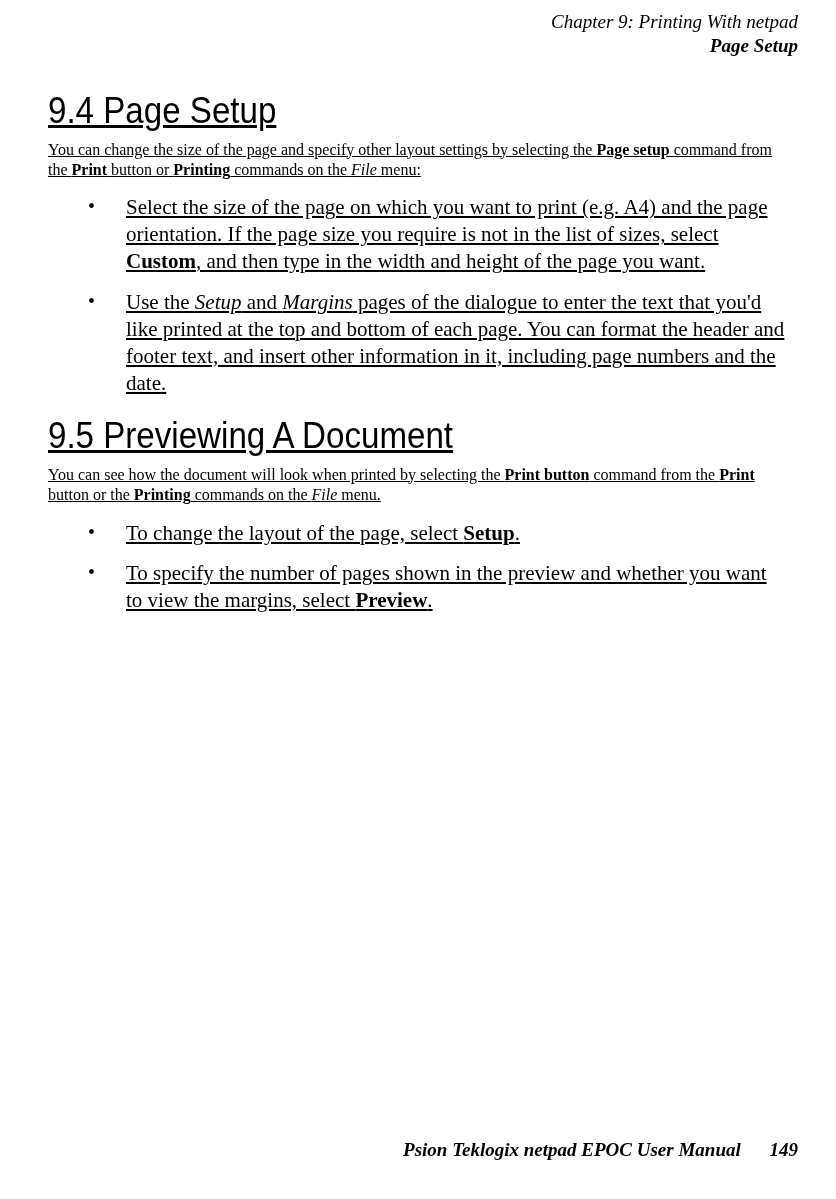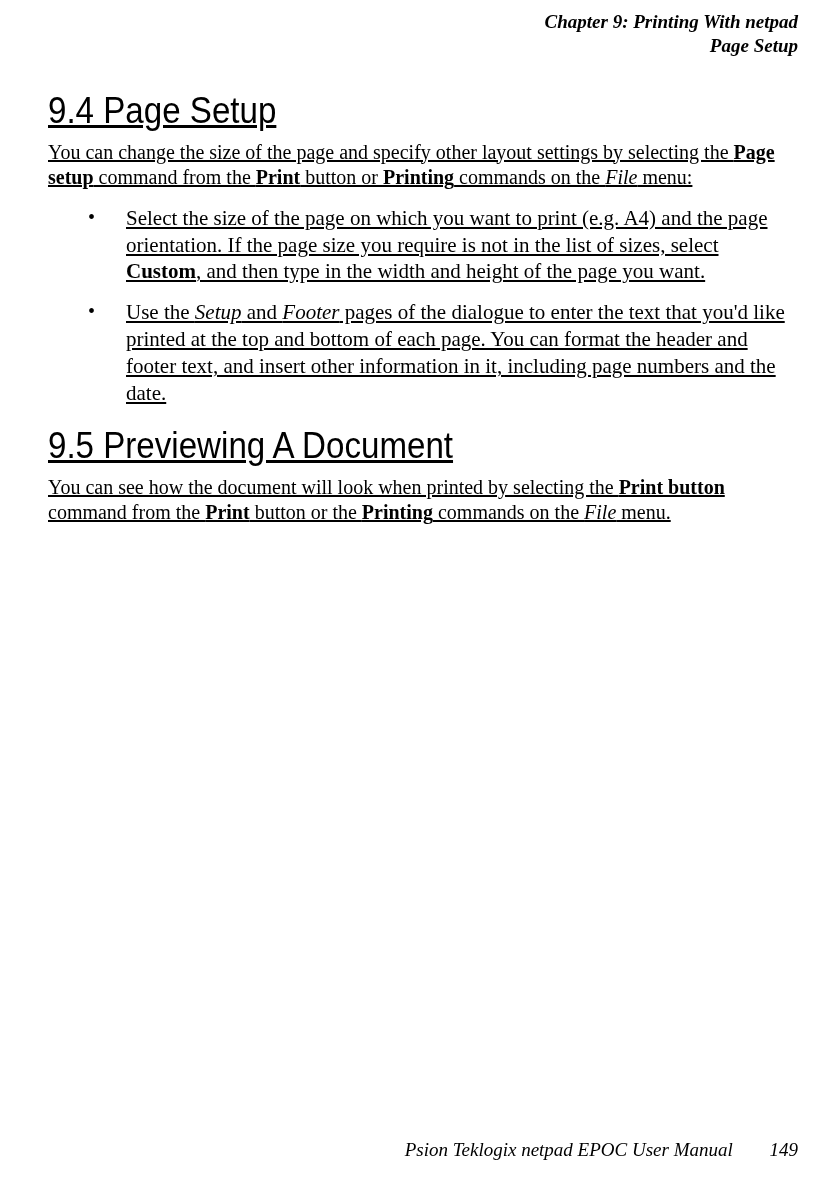--- a/index.html
+++ b/index.html
@@ -17,42 +17,42 @@
       padding: 10px 38px 0 38px;
     }
     .header {
       text-align: right;
       font-style: italic;
       font-size: 19px;
       line-height: 1.25;
       margin-bottom: 32px;
     }
     .header-line1 {
-      font-weight: bold;
+      font-weight: normal;
     }
     .header-line2 {
       font-weight: bold;
     }
     .content {
       padding-left: 10px;
       padding-right: 10px;
       text-decoration: underline;
     }
     h2.section-heading {
       font-family: 'Arial Narrow', 'Helvetica Neue', Arial, sans-serif;
       font-stretch: condensed;
       font-weight: normal;
       font-size: 36px;
       letter-spacing: 0px;
       margin-bottom: 8px;
       transform: scaleX(0.92);
       transform-origin: left;
     }
     p.body-text {
-      font-size: 20px;
+      font-size: 16px;
       line-height: 1.28;
       margin-bottom: 14px;
     }
     ul.bullet-list {
       list-style: none;
       padding-left: 40px;
       margin-bottom: 18px;
     }
     ul.bullet-list li {
       font-size: 21px;
@@ -75,27 +75,27 @@
       font-style: italic;
     }
     .footer {
       position: absolute;
       bottom: 38px;
       right: 38px;
       font-style: italic;
       font-size: 19px;
     }
     .footer .manual-title {
-      font-weight: normal;
+      font-weight: bold;
       margin-left: 16px;
     }
     .footer .page-num {
-      font-weight: normal;
+      font-weight: bold;
       font-style: italic;
-      margin-left: 32px;
+      margin-left: 24px;
       text-align: center;
     }
   </style>
 </head>
 <body>
 
 <div class="header">
   <div class="header-line1">Chapter 9:  Printing With netpad</div>
   <div class="header-line2">Page Setup</div>
 </div>
@@ -106,33 +106,39 @@
 
   <p class="body-text">
     <span>You can change the size of the page and specify other layout settings by selecting the </span><span class="bold">Page setup</span><span> command from the </span><span class="bold">Print</span><span> button or </span><span class="bold">Printing</span><span> commands on the </span><span class="italic">File</span><span> menu:</span>
   </p>
 
   <ul class="bullet-list">
     <li>
       <span>Select the size of the page on which you want to print (e.g. A4) and the page orientation. If the page size you require is not in the list of sizes, select </span><span class="bold">Custom</span><span>, and then type in the width and height of the page you want.</span>
     </li>
     <li>
-      <span>Use the </span><span class="italic">Setup</span><span> and </span><span class="italic">Footer</span><span> pages of the dialogue to enter the text that you'd like printed at the top and bottom of each page. You can format the header and footer text, and insert other information in it, including page numbers and the date.</span>
+      <span>Use the </span><span class="italic">Setup</span><span> and </span><span class="italic">Margins</span><span> pages of the dialogue to enter the text that you'd like printed at the top and bottom of each page. You can format the header and footer text, and insert other information in it, including page numbers and the date.</span>
     </li>
   </ul>
 
   <h2 class="section-heading">9.5  Previewing A Document</h2>
 
   <p class="body-text">
     <span>You can see how the document will look when printed by selecting the </span><span class="bold">Print button</span><span> command from the </span><span class="bold">Print</span><span> button or the </span><span class="bold">Printing</span><span> commands on the </span><span class="italic">File</span><span> menu.</span>
   </p>
 
 
 
   <ul class="bullet-list">
+    <li>
+      <span>To change the layout of the page, select </span><span class="bold">Setup</span><span>.</span>
+    </li>
+    <li>
+      <span>To specify the number of pages shown in the preview and whether you want to view the margins, select </span><span class="bold">Preview</span><span>.</span>
+    </li>
   </ul>
 
 </div>
 
 <div class="footer">
   <span class="manual-title">Psion Teklogix netpad EPOC User Manual</span>
   <span class="page-num">149</span>
 </div>
 
 </body></html>

